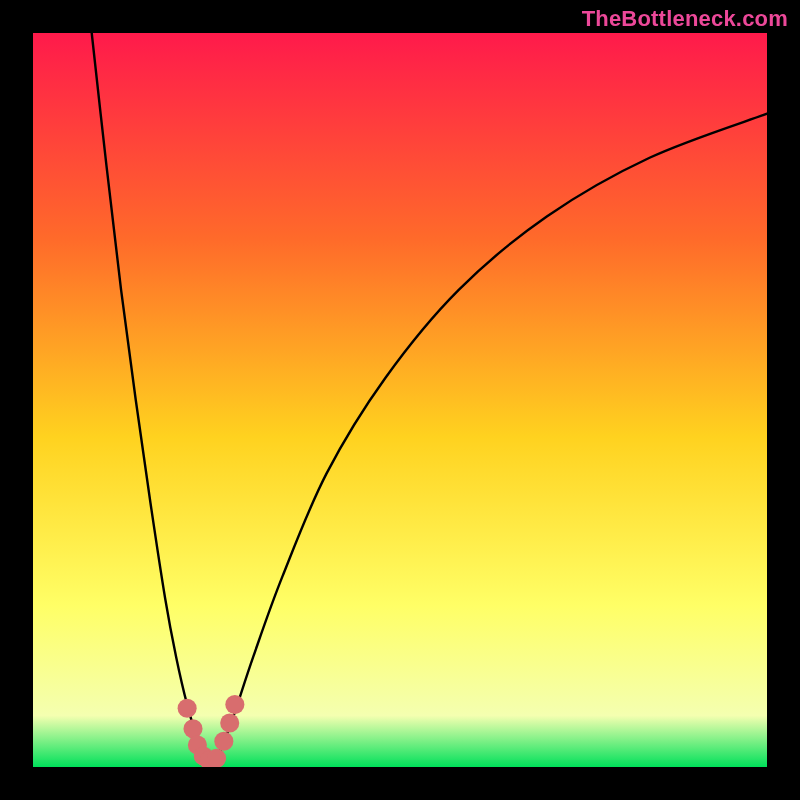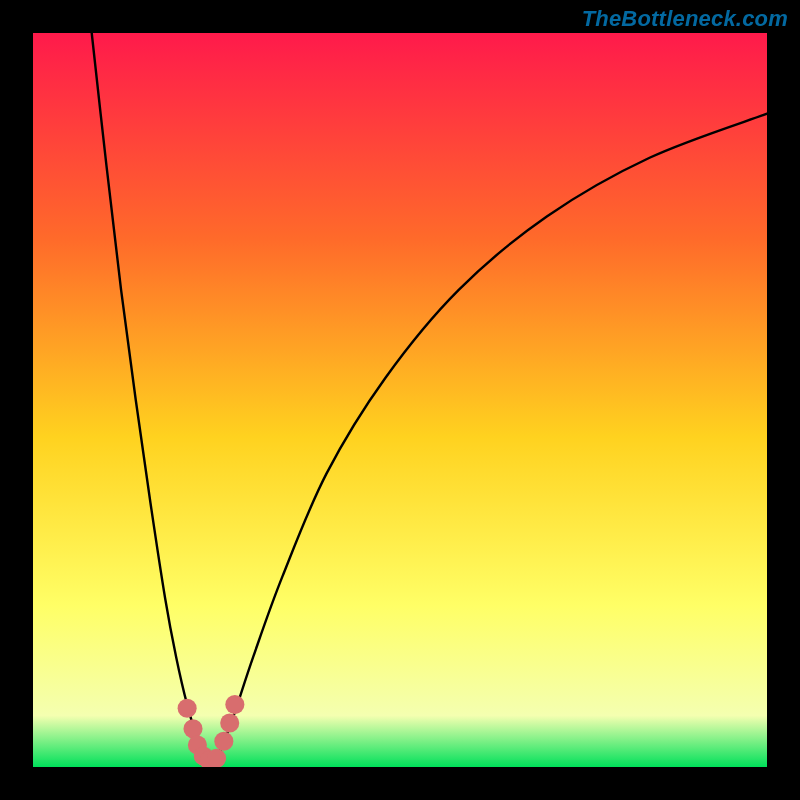--- a/index.html
+++ b/index.html
@@ -21,26 +21,25 @@
     left: 33px;
     top: 33px;
     width: 734px;
     height: 734px;
     overflow: hidden;
   }
   .watermark {
     position: absolute;
     top: 6px;
     right: 12px;
-    color: #0369a1;
+    color: #ec4899;
     font-size: 22px;
     font-weight: 600;
     letter-spacing: 0.2px;
     z-index: 5;
-    font-style: italic;
   }
   svg { display: block; }
 </style>
 </head>
 <body>
 
 <div class="frame">
 
   <div class="watermark">TheBottleneck.com</div>
 

